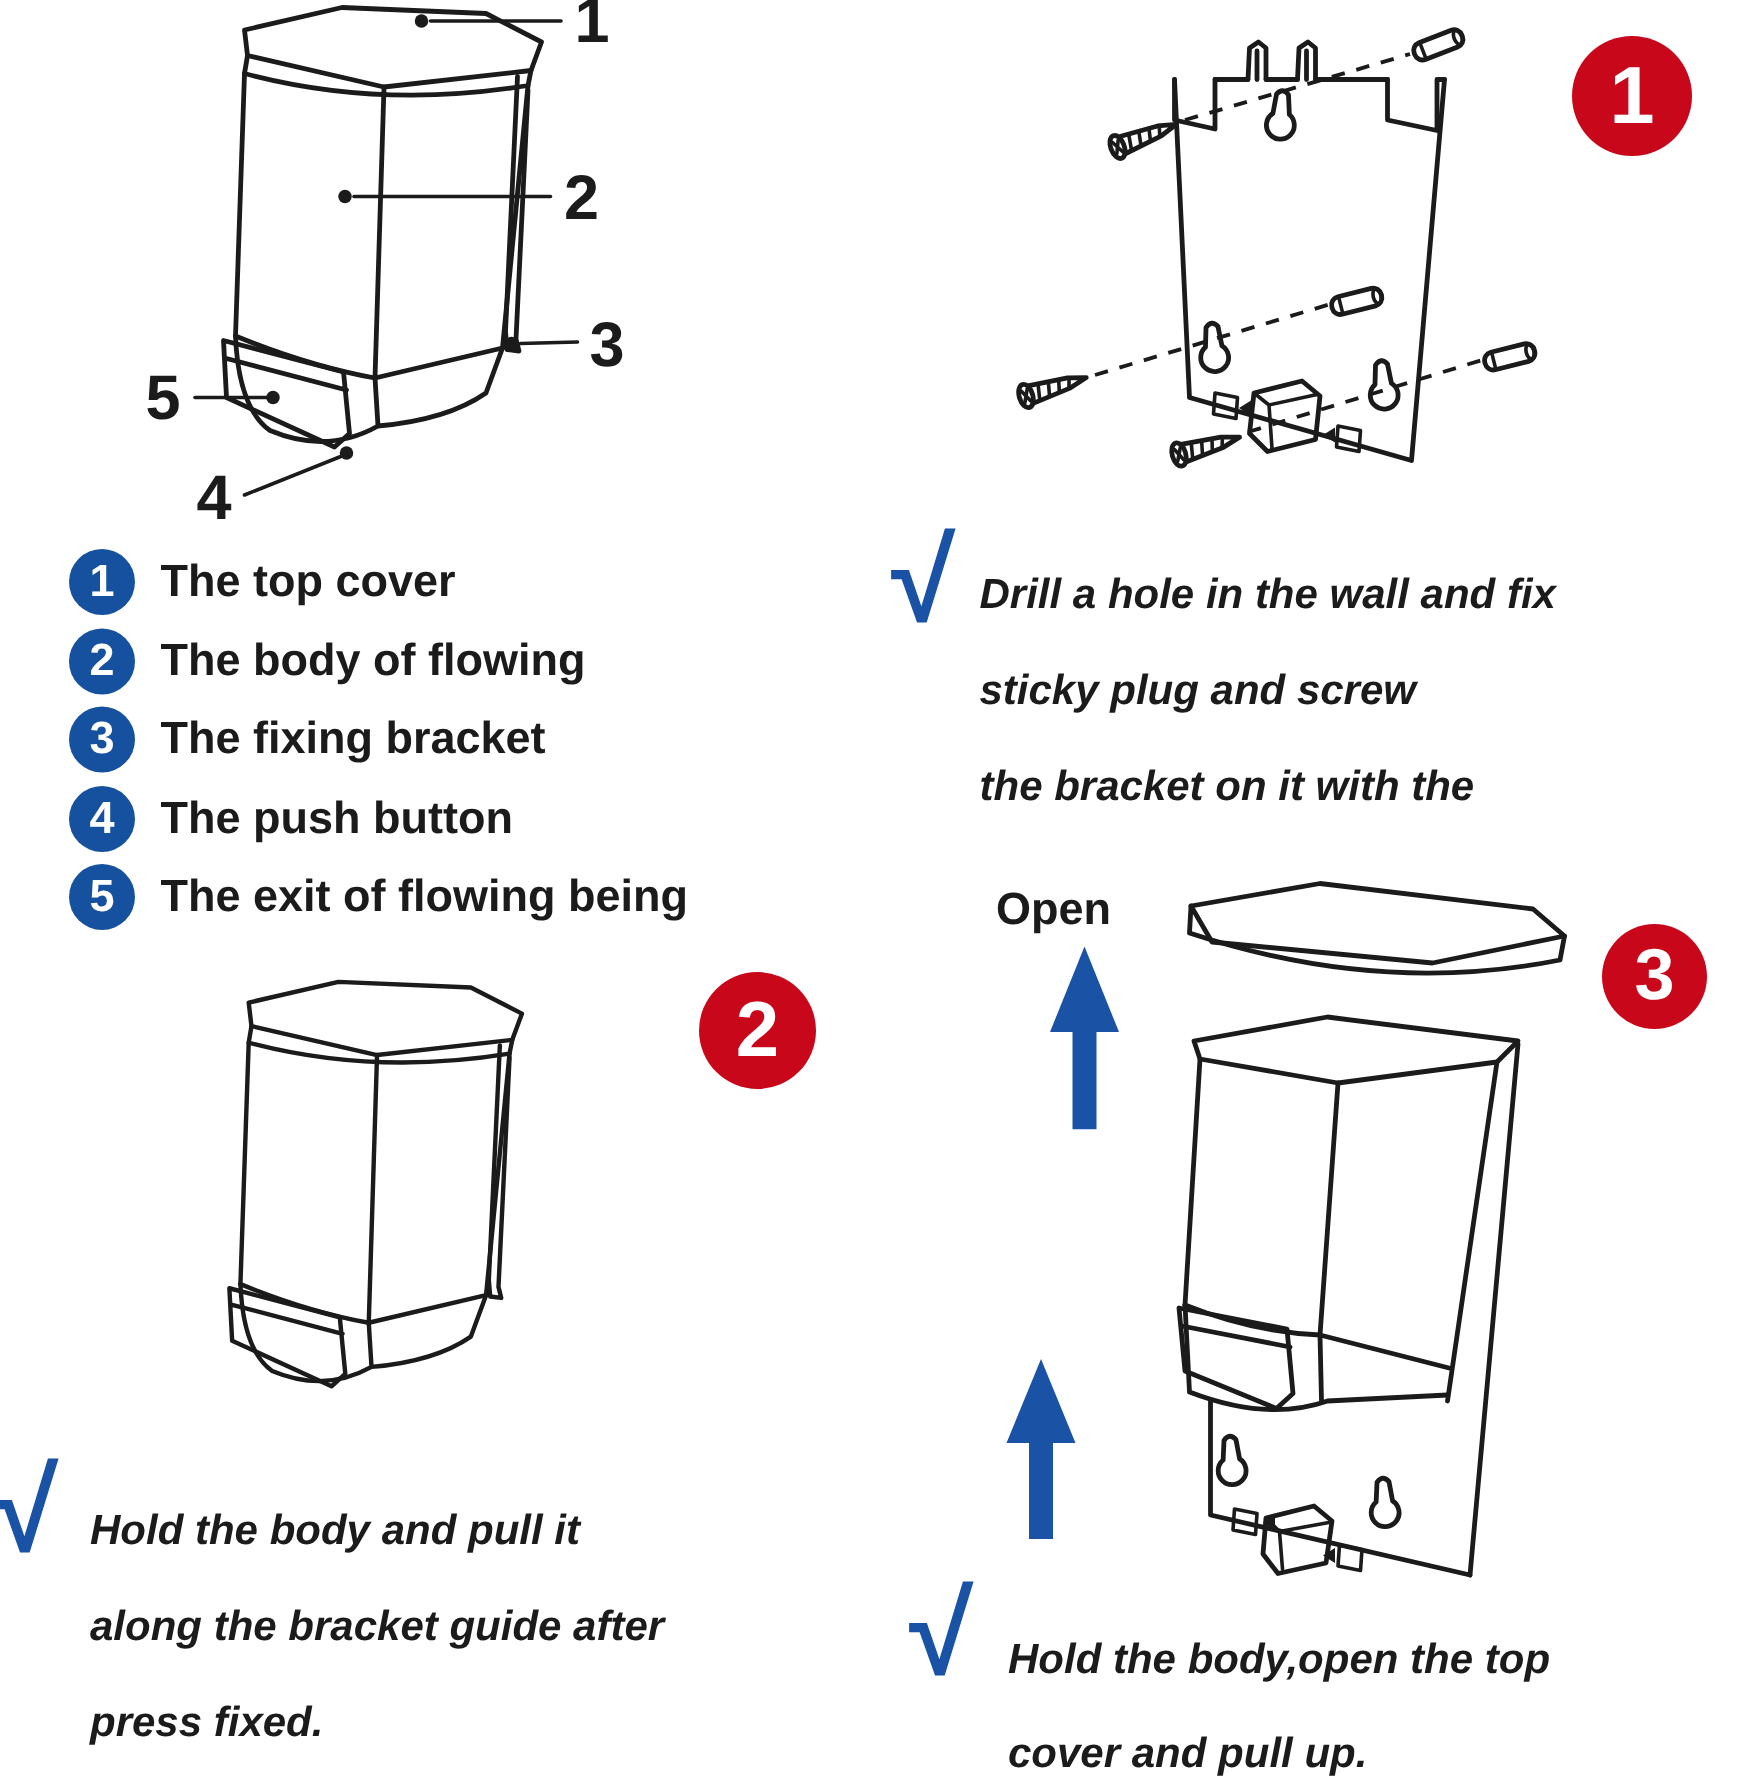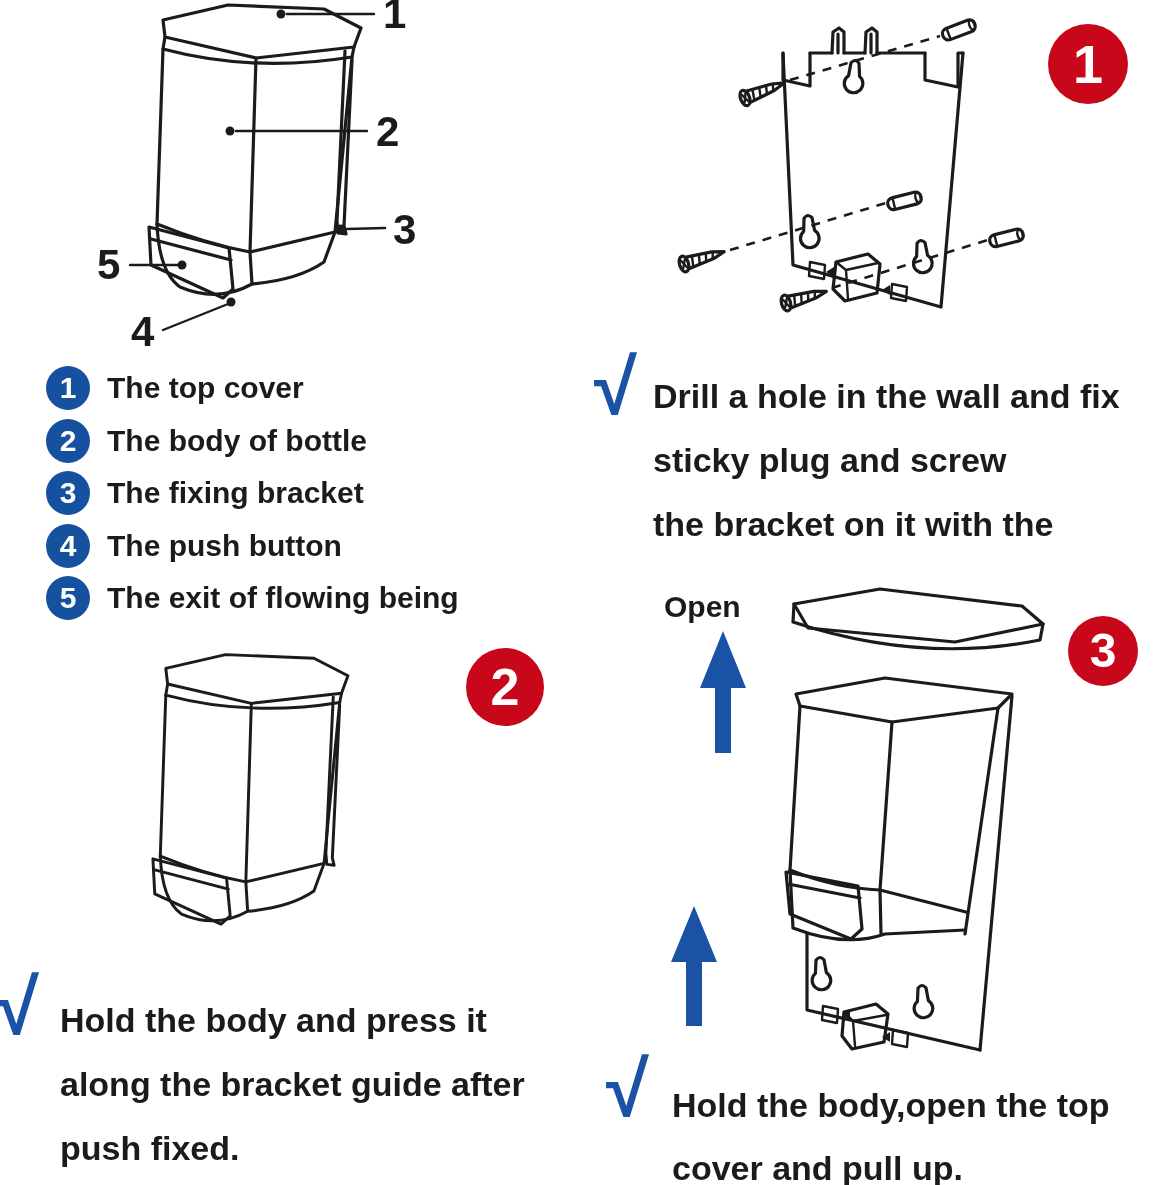--- a/index.html
+++ b/index.html
@@ -14,21 +14,21 @@
   .callout-num{font-family:"Liberation Sans",sans-serif;font-weight:bold;font-size:42px;fill:#1b1b1b;}
   .badge{border-radius:50%;color:#fff;display:flex;align-items:center;justify-content:center;
          font-weight:bold;line-height:1;}
   .badge.blue{width:44px;height:44px;background:#15519e;font-size:30px;flex:0 0 44px;}
   .badge.red1{width:80px;height:80px;background:#c9071a;font-size:54px;}
   .badge.red2{width:78px;height:78px;background:#c9071a;font-size:52px;}
   .badge.red3{width:70px;height:70px;background:#c9071a;font-size:48px;}
   .parts-list{list-style:none;margin:0;padding:0;}
   .part-row{display:flex;align-items:center;height:52.5px;}
   .part-label{margin-left:17px;font-size:30px;white-space:nowrap;}
-  .step-line{font-size:34px;line-height:64px;white-space:nowrap;}
+  .step-line{font-size:28px;line-height:64px;white-space:nowrap;font-style:italic;}
   .check{color:#1a53a6;font-size:78px;line-height:1;}
   .mini-label{font-size:30px;white-space:nowrap;}
   .blue-arrow{fill:#1a53a6;stroke:none;}
 </style>
 </head>
 <body>
 
 <div class="canvas">
 
   <svg class="abs" style="left:0;top:0" width="450" height="360" viewBox="0 0 450 360">
@@ -81,21 +81,21 @@
     </g>
   </svg>
 
   <ul class="parts-list abs" style="left:46px;top:362px">
     <li class="part-row">
       <span class="badge blue">1</span>
       <span class="part-label">The top cover</span>
     </li>
     <li class="part-row">
       <span class="badge blue">2</span>
-      <span class="part-label">The body of bottle</span>
+      <span class="part-label">The body of flowing</span>
     </li>
     <li class="part-row">
       <span class="badge blue">3</span>
       <span class="part-label">The fixing bracket</span>
     </li>
     <li class="part-row">
       <span class="badge blue">4</span>
       <span class="part-label">The push button</span>
     </li>
     <li class="part-row">
@@ -226,23 +226,23 @@
   </svg>
 
   <svg class="abs" style="left:140px;top:646px" width="360" height="316" viewBox="0 0 360 316">
     <use href="#dispenser-art" transform="translate(12,4) scale(0.92)"></use>
   </svg>
 
   <div class="badge red2 abs" style="left:466px;top:648px">2</div>
 
   <div class="check abs" style="left:-4px;top:968px">√</div>
   <div class="abs" style="left:60px;top:988px">
-    <div class="step-line">Hold the body and press it</div>
+    <div class="step-line">Hold the body and pull it</div>
     <div class="step-line">along the bracket guide after</div>
-    <div class="step-line">push fixed.</div>
+    <div class="step-line">press fixed.</div>
   </div>
 
   <div class="check abs" style="left:606px;top:1050px">√</div>
   <div class="abs" style="left:672px;top:1074px">
     <div class="step-line" style="line-height:63px">Hold the body,open the top</div>
     <div class="step-line" style="line-height:63px">cover and pull up.</div>
   </div>
 
 </div>
 

